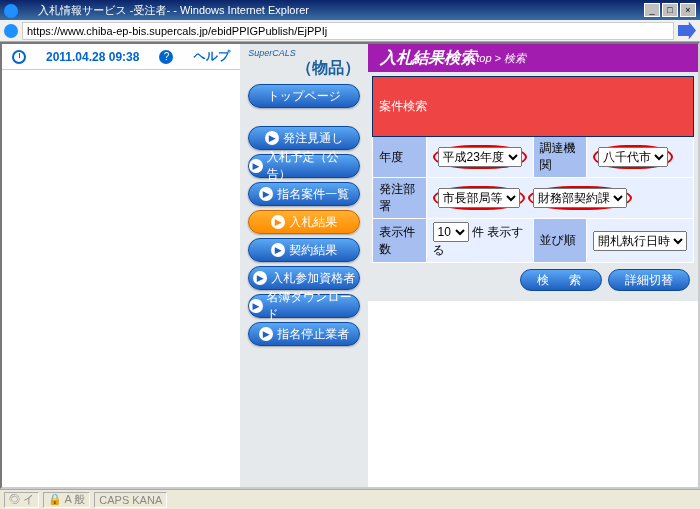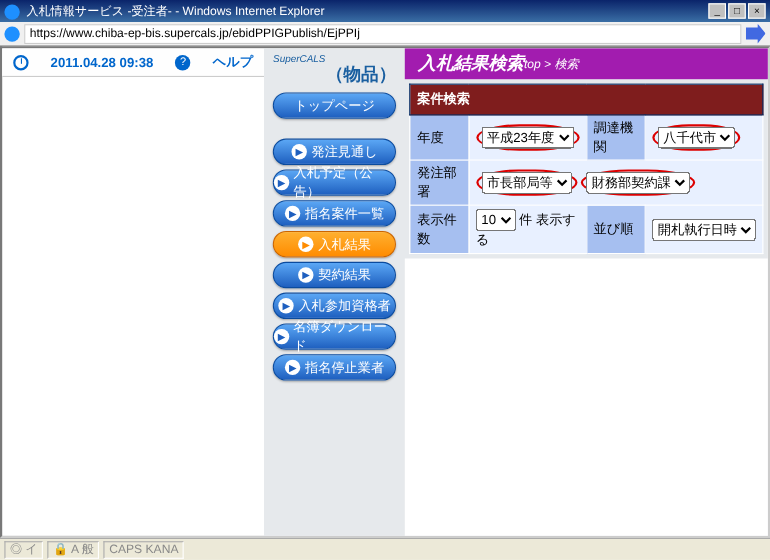--- a/index.html
+++ b/index.html
@@ -27,39 +27,39 @@
   .logo .jp2{color:#1a5fa0;font-weight:bold;font-size:16px;}
   .navbtn { width: 112px; height: 24px; border-radius: 12px; background: linear-gradient(#5ba7f5,#1e5fbf); color:#fff; display:flex; align-items:center; justify-content:center; font-size:12px; gap:4px; cursor:pointer; border:1px solid #0b4b9e; box-shadow: 0 1px 2px rgba(0,0,0,0.3);}
   .navbtn.active { background: linear-gradient(#ffb030,#ff8c00); border-color:#cc6600;}
   .navbtn .navicon{width:14px;height:14px;background:#fff;border-radius:50%;display:flex;align-items:center;justify-content:center;color:#1e5fbf;font-size:9px;}
   .navgap{height:10px;}
   .content { flex:1; display:flex; flex-direction:column;}
   .bluehead { height: 28px; background: #a21caf; color: #fff; display: flex; align-items: center; padding: 0 12px; font-size: 16px; font-weight:bold; justify-content:flex-start;font-style:italic;}
   .bluehead .crumb{font-size:11px;font-weight:normal;}
   .searchbox { padding: 4px;}
   .tbl { width: 100%; border-collapse: collapse; font-size:12px;}
-  .tbl th { background: #7f1d1d; color:#fff; text-align:left; padding:5px 6px; border:1px solid #072b63; font-weight:bold;}
+  .tbl th { background: #ef4444; color:#fff; text-align:left; padding:21px 6px; border:1px solid #072b63; font-weight:normal;}
   .tbl td.lbl { background:#a6bff0; width:80px; padding:3px 6px; border:1px solid #fff;font-family:Liberation Mono, monospace;}
   .tbl td.val { background:#e8f0ff; padding:3px 6px; border:1px solid #fff;}
   select { font-size:12px; height:20px;}
   .circled { display:inline-block; border:2px solid #d00; border-radius:50%/60%; padding:0 3px;}
   .btns { display:flex; justify-content:flex-end; gap:6px; padding:6px 4px;}
   .actionbtn { border-radius:11px; background:linear-gradient(#5ba7f5,#1e5fbf); color:#fff; height:22px; padding:0 16px; display:flex;align-items:center;border:1px solid #0b4b9e;cursor:pointer;letter-spacing:4px;}
   .actionbtn.tight{letter-spacing:0;}
   .statusbar { height:20px; background:#ece9d8; border-top:1px solid #aaa; display:flex; align-items:center; font-size:11px; padding:0 4px; justify-content:space-between;}
   .statusbar .right{display:flex;gap:4px;align-items:center;}
   .statusbar .pane{border:1px inset #fff;height:16px;padding:0 4px;display:flex;align-items:center;color:#888;}
   .whitearea{flex:1;background:#fff;}
 </style>
 </head>
 <body>
 
 <div class="window">
   <div class="titlebar">
-    <div style="display:flex;align-items:flex-end;gap:6px">
+    <div style="display:flex;align-items:flex-end;gap:20px">
       <span style="width:14px;height:14px;background:#1e90ff;border-radius:50%;"></span>
       <span>入札情報サービス -受注者- - Windows Internet Explorer</span>
     </div>
     <div class="wincontrols">
       <div class="winbtn">_</div>
       <div class="winbtn">□</div>
       <div class="winbtn">×</div>
     </div>
   </div>
   <div class="addressbar">
@@ -145,20 +145,28 @@
               <td class="lbl">表示件数</td>
               <td class="val">
                 <select><option>10</option></select>
                 <span>件 表示する</span>
               </td>
               <td class="lbl">並び順</td>
               <td class="val"><select><option>開札執行日時</option></select></td>
             </tr>
           </tbody>
             </table>
+          <div class="btns">
+            <div class="actionbtn">
+                <span>検　索</span>
+              </div>
+            <div class="actionbtn tight">
+                <span>詳細切替</span>
+              </div>
+          </div>
         </div>
         <div class="whitearea"></div>
       </div>
     </div>
   </div>
   <div class="statusbar">
     <div class="right">
       <span class="pane">◎ イ</span>
       <span class="pane">🔒 A 般</span>
       <span class="pane">CAPS KANA</span>

